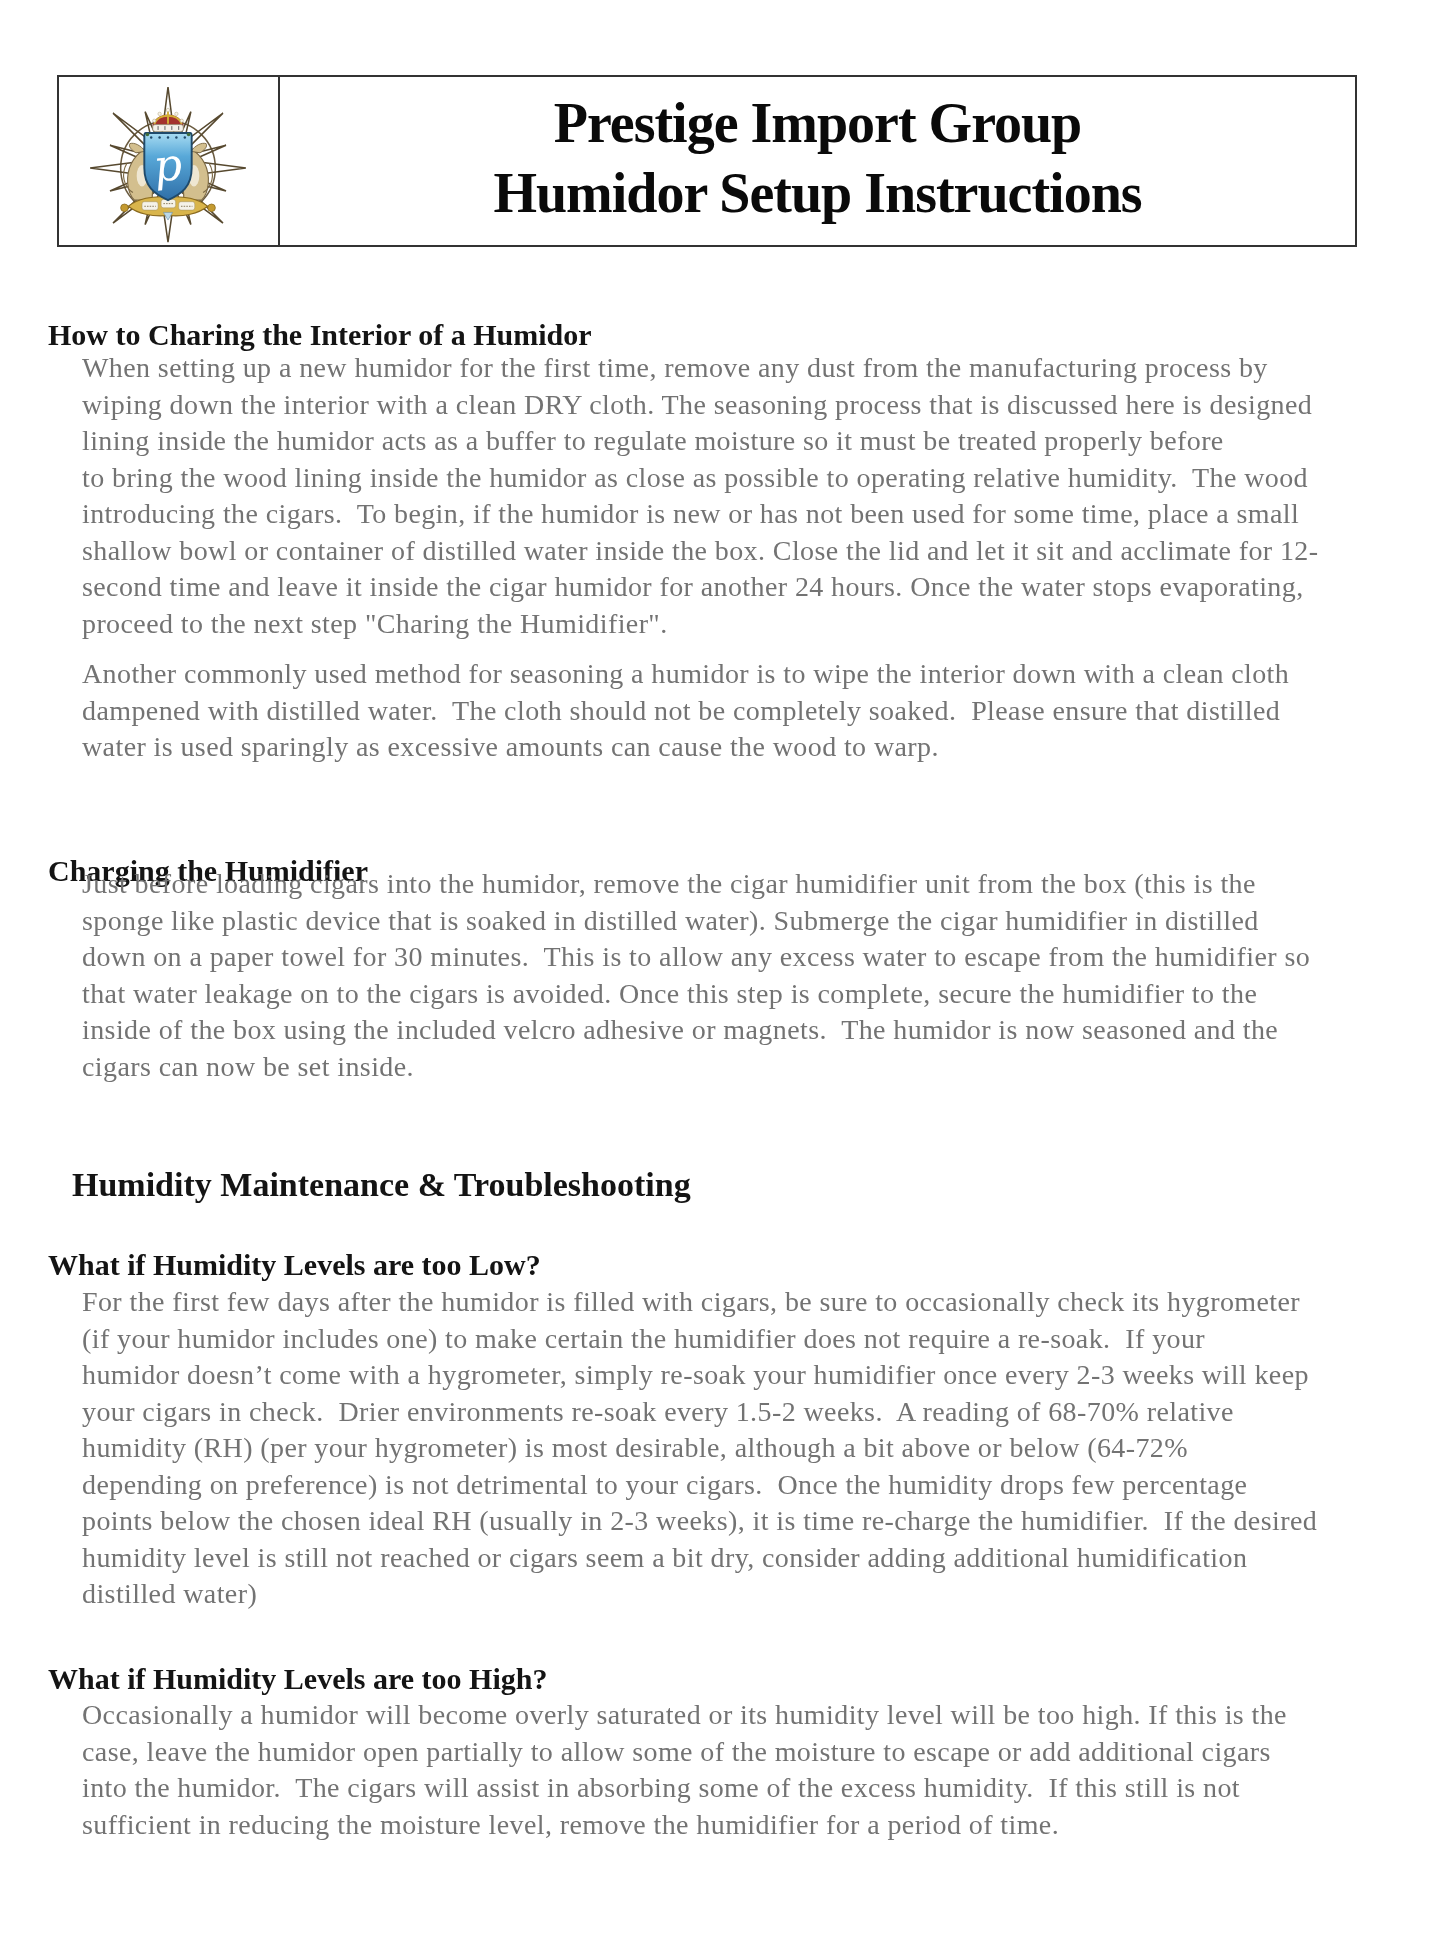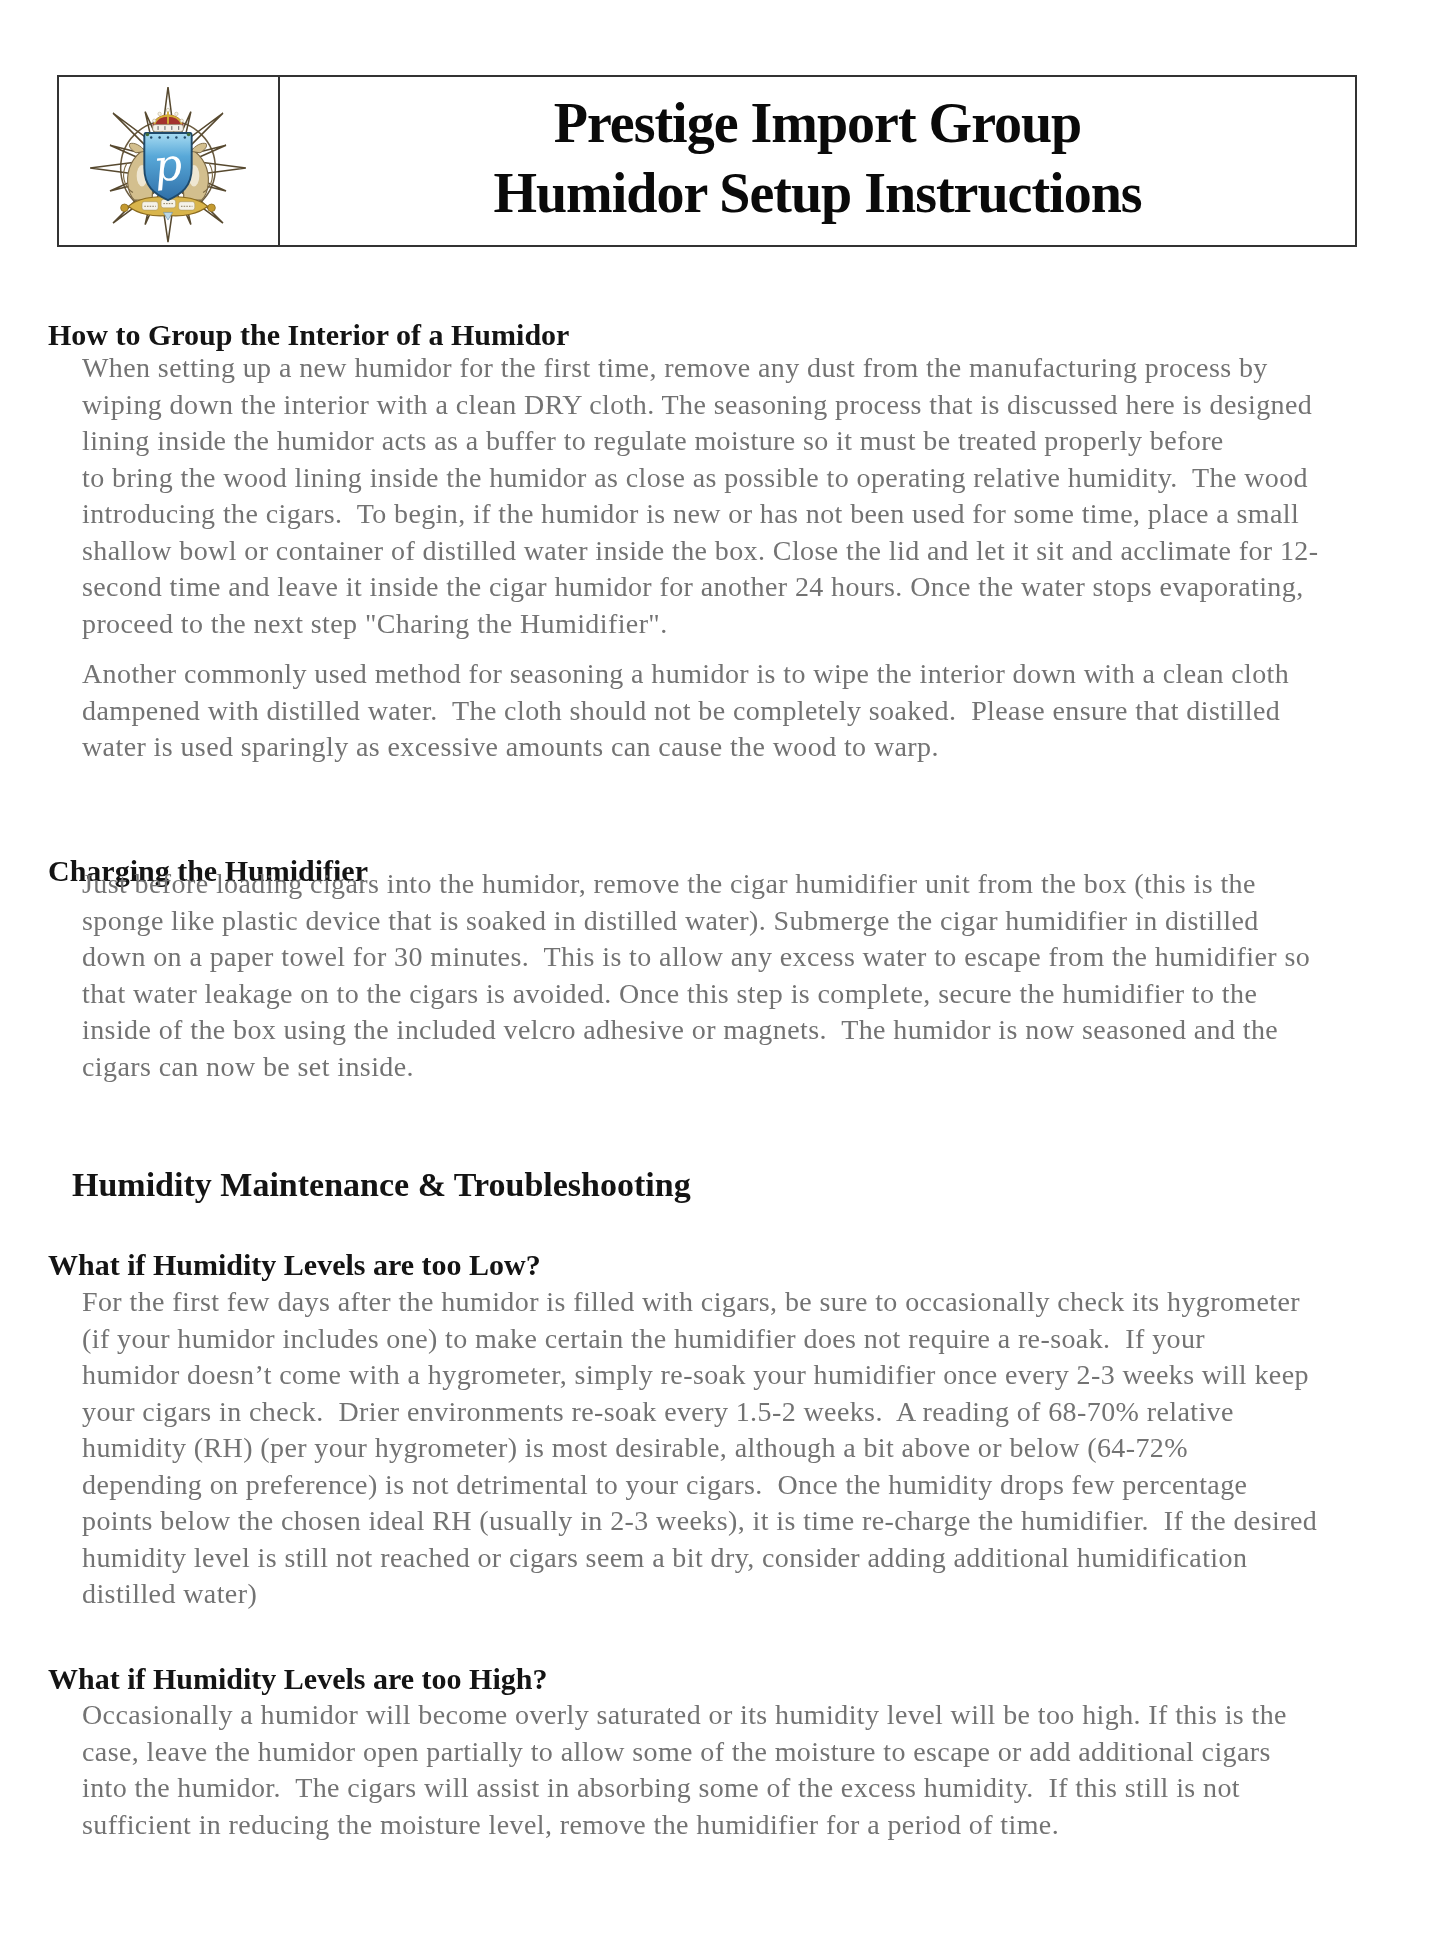--- a/index.html
+++ b/index.html
@@ -173,21 +173,21 @@
     </div>
 
     <div class="title-cell">
       <div class="title-line">Prestige Import Group</div>
       <div class="title-line">Humidor Setup Instructions</div>
     </div>
   </header>
 
   <main>
 
-    <h2 class="h2" style="top:316px">How to Group the Interior of a Humidor</h2>
+    <h2 class="h2" style="top:316px">How to Charing the Interior of a Humidor</h2>
     <div class="para" style="top:350px">
         <div class="tline">When setting up a new humidor for the first time, remove any dust from the manufacturing process by</div>
         <div class="tline">wiping down the interior with a clean DRY cloth. The seasoning process that is discussed here is designed</div>
         <div class="tline">lining inside the humidor acts as a buffer to regulate moisture so it must be treated properly before</div>
         <div class="tline">to bring the wood lining inside the humidor as close as possible to operating relative humidity.  The wood</div>
         <div class="tline">introducing the cigars.  To begin, if the humidor is new or has not been used for some time, place a small</div>
         <div class="tline">shallow bowl or container of distilled water inside the box. Close the lid and let it sit and acclimate for 12-</div>
         <div class="tline">second time and leave it inside the cigar humidor for another 24 hours. Once the water stops evaporating,</div>
         <div class="tline">proceed to the next step "Charing the Humidifier".</div>
       </div>

